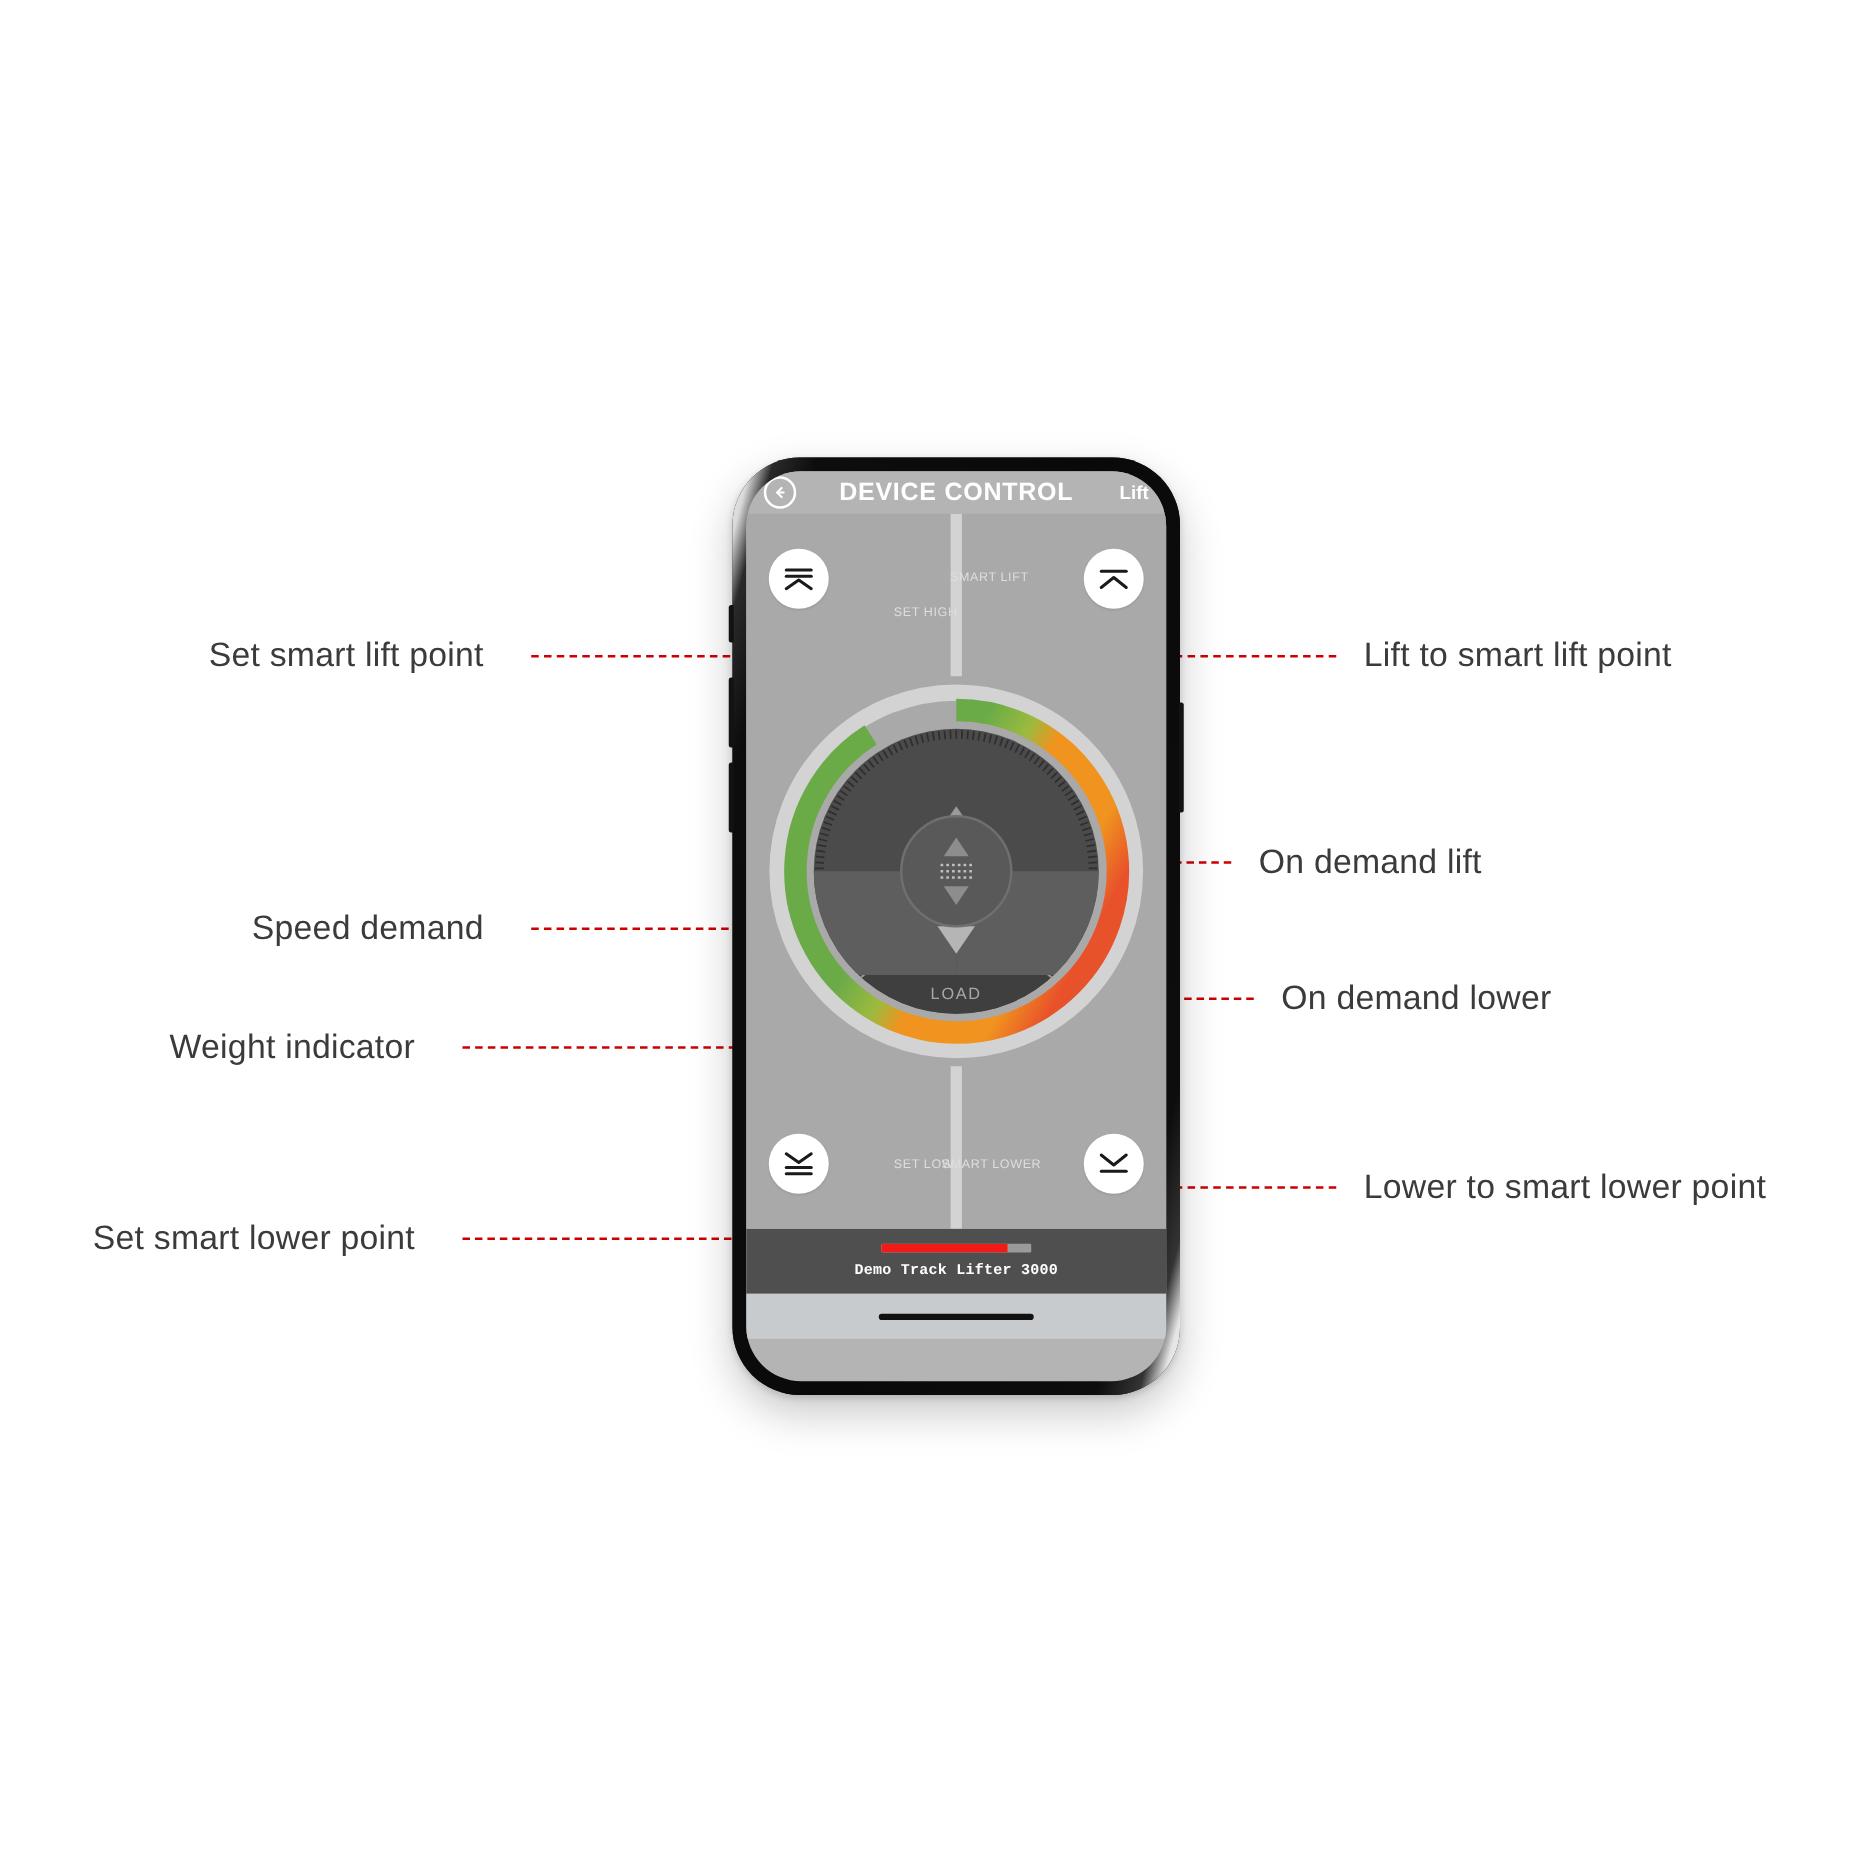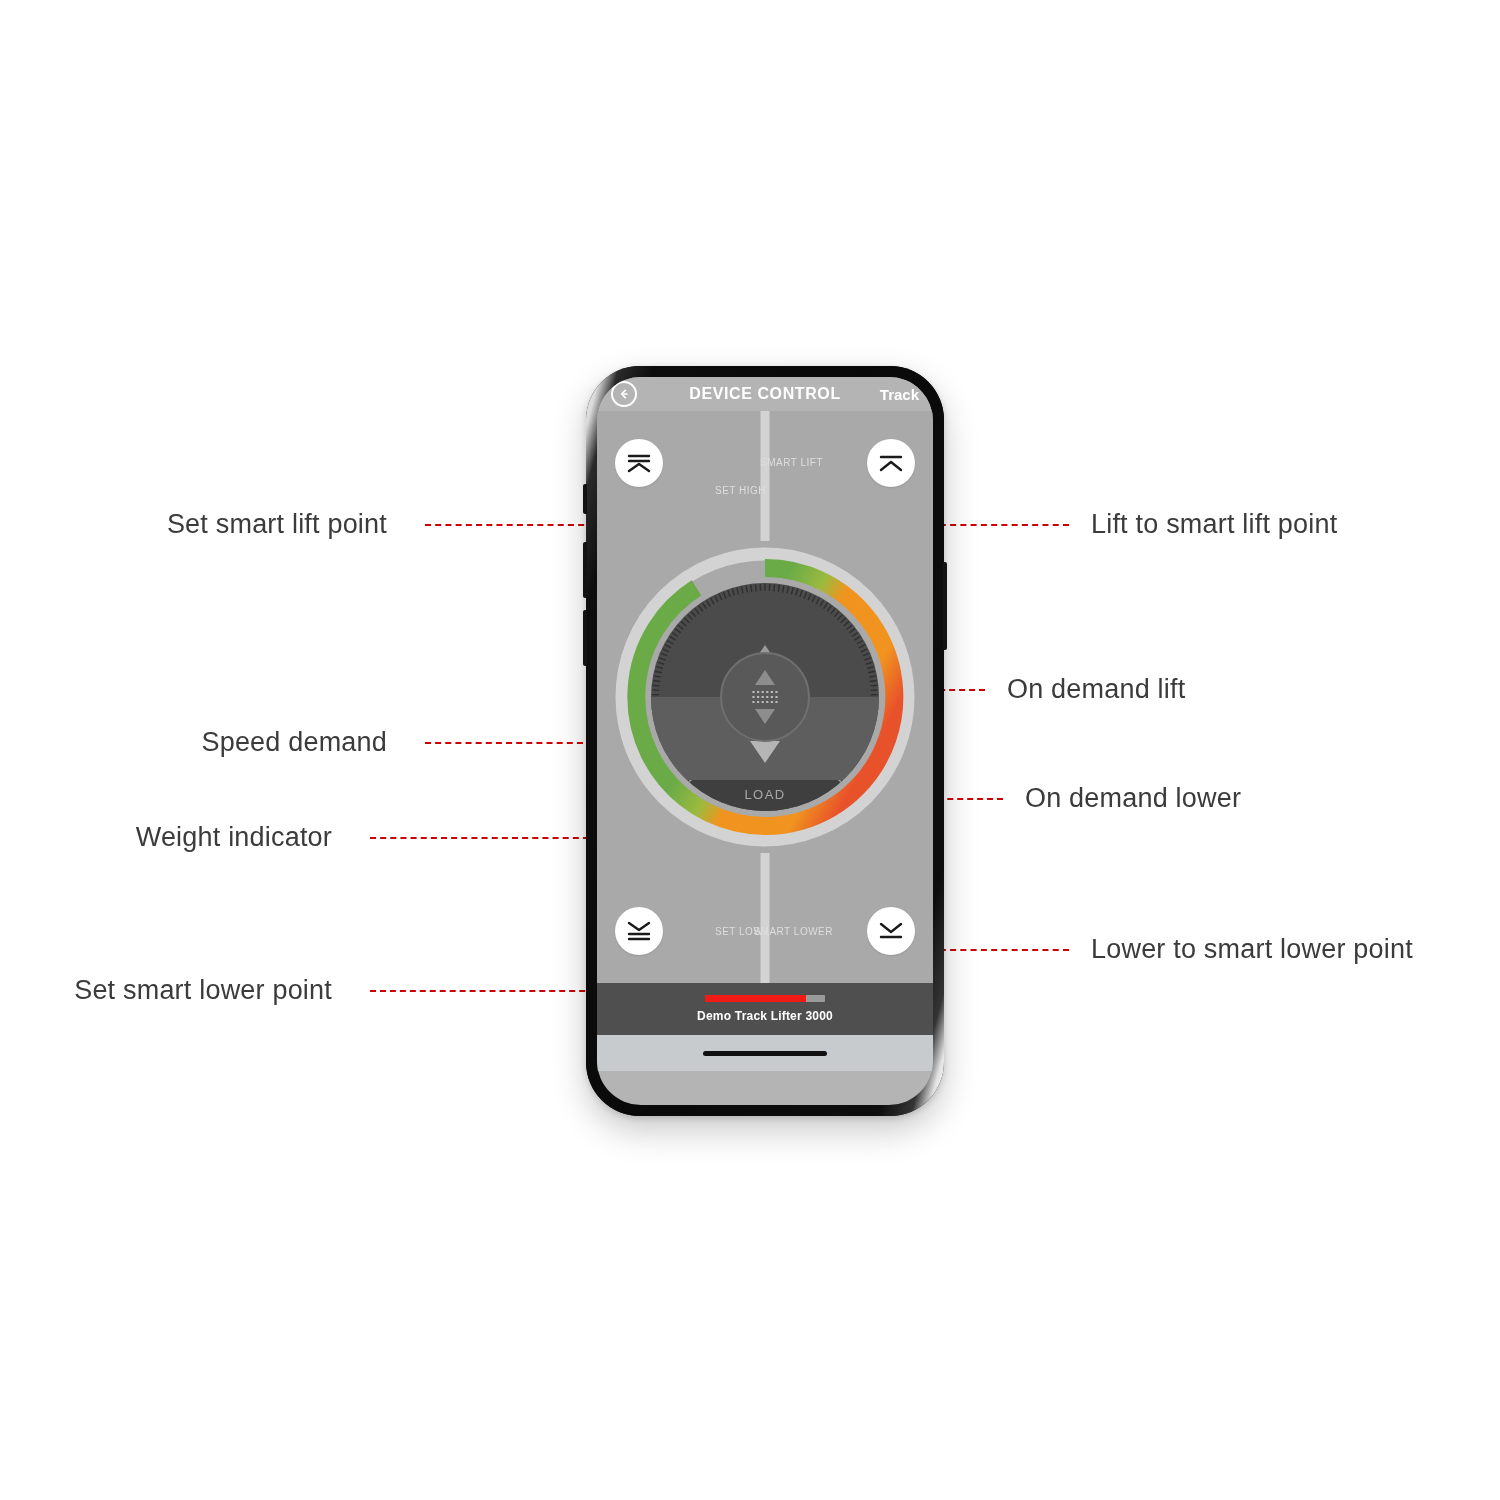--- a/index.html
+++ b/index.html
@@ -114,21 +114,21 @@
     padding:0 14px;position:relative;
   }
   .backbtn{
     width:22px;height:22px;border-radius:50%;
     border:2px solid #ffffff;display:flex;align-items:center;justify-content:center;
     flex:0 0 auto;
   }
   .backbtn svg{display:block;}
   .appttl{
     position:absolute;left:0;right:0;text-align:center;
-    font-size:16px;font-weight:700;color:#fff;letter-spacing:.6px;
+    font-size:20px;font-weight:700;color:#fff;letter-spacing:.6px;
     pointer-events:none;
   }
   .helpbtn{
     margin-left:auto;font-size:15px;font-weight:700;color:#fff;z-index:2;
   }
 
   
   .content{
     position:relative;
     height:calc(100% - 34px - 34px - 52px - 36px);
@@ -168,20 +168,21 @@
     transform:translate(-50%,-50%);
     width:300px;height:300px;
   }
   .dialwrap svg{display:block;width:300px;height:300px;}
 
   
   .devbar{
     height:52px;background:#4f4f4f;
     display:flex;flex-direction:column;align-items:center;justify-content:center;
     gap:7px;
+    font-family:Liberation Mono, monospace;
   }
   .devprog{
     width:120px;height:7px;background:#9a9a9a;border-radius:1px;overflow:hidden;
   }
   .devprog span{display:block;height:100%;width:84%;background:#f01b16;}
   .devname{font-size:12px;font-weight:700;color:#fff;letter-spacing:.2px;}
   .homebar{
     height:36px;background:#c7cbcd;display:flex;align-items:center;justify-content:center;
   }
   .homebar i{display:block;width:124px;height:5px;border-radius:3px;background:#111;}
@@ -248,21 +249,21 @@
 
 
     <div class="appbar">
       <div class="backbtn">
         <svg width="12" height="12" viewBox="0 0 12 12">
           <path d="M7.3 2.4 L3.7 6 L7.3 9.6" stroke="#fff" stroke-width="1.7" fill="none" stroke-linecap="round" stroke-linejoin="round"></path>
           <path d="M3.9 6 H9" stroke="#fff" stroke-width="1.5" stroke-linecap="round"></path>
         </svg>
       </div>
       <div class="appttl">DEVICE CONTROL</div>
-      <div class="helpbtn">Track</div>
+      <div class="helpbtn">Lift</div>
     </div>
 
     <div class="content">
 
       <div class="vdiv top"></div>
       <div class="vdiv bot"></div>
 
       <div class="pbtn tl">
         <svg width="30" height="26" viewBox="0 0 30 26">
           <path d="M5 6 H25" stroke="#1a1a1a" stroke-width="2.4" stroke-linecap="round"></path>

